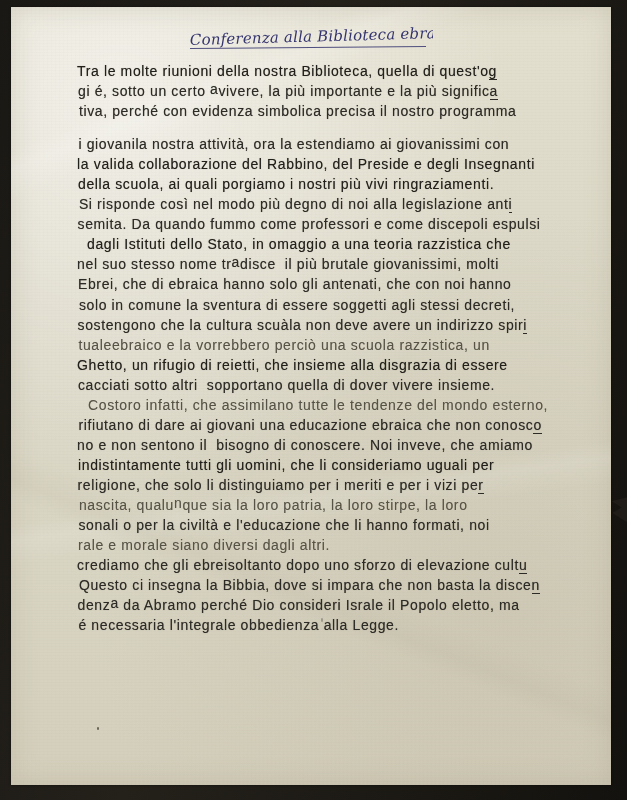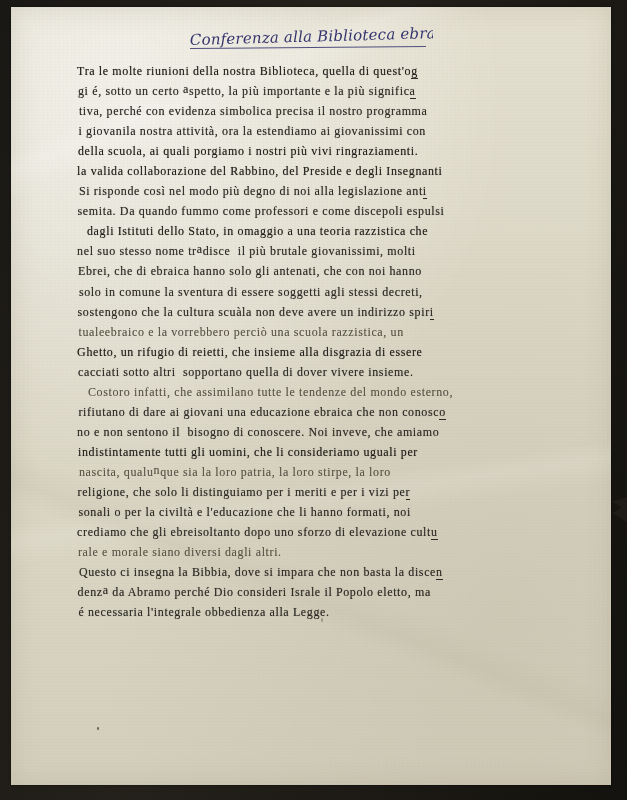--- a/index.html
+++ b/index.html
@@ -113,22 +113,22 @@
   #typescript {
     position: absolute;
     left: 78px;
     top: 61px;
     width: 492px;
   }
   .tl {
     position: relative;
     height: 20.05px;
     line-height: 20.05px;
-    font-family: Liberation Serif, serif;
-    font-size: 12px;
+    font-family: Liberation Sans, sans-serif;
+    font-size: 14px;
     letter-spacing: 0.62px;
     color: #2d2b26;
     white-space: pre;
     text-shadow: 0 0 .7px rgba(60,56,48,0.55);
   }
   .tl.faint   { color: #575347; text-shadow: 0 0 .6px rgba(110,104,88,0.4); }
   .tl.strong  { color: #22201b; }
   .hy { border-bottom: 1.1px solid #2d2b26; }
   .raised { position: relative; top: -2px; }
 
@@ -160,42 +160,42 @@
   <div id="caption">
     <svg width="245" height="34" viewBox="0 0 245 34" xmlns="http://www.w3.org/2000/svg">
       <text x="2" y="23" transform="rotate(-1.6 2 23)">Conferenza alla Biblioteca ebraica</text>
     </svg>
   </div>
   <div id="caption-rule"></div>
 
   <div id="typescript">
 
     <div class="tl strong" style="margin-left: -0.9px;"><span>Tra le molte riunioni della nostra Biblioteca, quella di quest'o</span><span class="hy">g</span></div>
-    <div class="tl" style="margin-left: 0px;"><span>gi é, sotto un certo </span><span class="raised">a</span><span>spetto, la più importante e la più signific</span><span class="hy">a</span></div>
+    <div class="tl" style="margin-left: 0px;"><span>gi é, sotto un certo </span><span class="raised">a</span><span>vivere, la più importante e la più signific</span><span class="hy">a</span></div>
     <div class="tl" style="margin-left: 0.9px;"><span>tiva, perché con evidenza simbolica precisa il nostro programma</span></div>
-    <div class="tl" style="margin-left: 0.45px;"><span>i giovanila nostra attività, ora la estendiamo ai giovanissimi con</span></div>
+    <div class="tl" style="margin-left: 0.45px; margin-top: 13px;"><span>i giovanila nostra attività, ora la estendiamo ai giovanissimi con</span></div>
+    <div class="tl strong" style="margin-left: -0.9px;"><span>la valida collaborazione del Rabbino, del Preside e degli Insegnanti</span></div>
     <div class="tl strong" style="margin-left: 0px;"><span>della scuola, ai quali porgiamo i nostri più vivi ringraziamenti.</span></div>
-    <div class="tl strong" style="margin-left: -0.9px;"><span>la valida collaborazione del Rabbino, del Preside e degli Insegnanti</span></div>
     <div class="tl" style="margin-left: 0.9px;"><span>Si risponde così nel modo più degno di noi alla legislazione ant</span><span class="hy">i</span></div>
     <div class="tl" style="margin-left: -0.45px;"><span>semita. Da quando fummo come professori e come discepoli espulsi</span></div>
     <div class="tl strong" style="margin-left: 9px;"><span>dagli Istituti dello Stato, in omaggio a una teoria razzistica che</span></div>
     <div class="tl" style="margin-left: -0.9px;"><span>nel suo stesso nome tr</span><span class="raised">a</span><span>disce  il più brutale giovanissimi, molti</span></div>
     <div class="tl" style="margin-left: 0px;"><span>Ebrei, che di ebraica hanno solo gli antenati, che con noi hanno</span></div>
     <div class="tl" style="margin-left: 0.9px;"><span>solo in comune la sventura di essere soggetti agli stessi decreti,</span></div>
     <div class="tl" style="margin-left: -0.45px;"><span>sostengono che la cultura scuàla non deve avere un indirizzo spir</span><span class="hy">i</span></div>
     <div class="tl faint" style="margin-left: 0.45px;"><span>tualeebraico e la vorrebbero perciò una scuola razzistica, un</span></div>
     <div class="tl strong" style="margin-left: -0.9px;"><span>Ghetto, un rifugio di reietti, che insieme alla disgrazia di essere</span></div>
     <div class="tl" style="margin-left: 0px;"><span>cacciati sotto altri  sopportano quella di dover vivere insieme.</span></div>
     <div class="tl faint" style="margin-left: 10px;"><span>Costoro infatti, che assimilano tutte le tendenze del mondo esterno,</span></div>
     <div class="tl" style="margin-left: 0.45px;"><span>rifiutano di dare ai giovani una educazione ebraica che non conosc</span><span class="hy">o</span></div>
     <div class="tl" style="margin-left: -0.9px;"><span>no e non sentono il  bisogno di conoscere. Noi inveve, che amiamo</span></div>
     <div class="tl strong" style="margin-left: 0px;"><span>indistintamente tutti gli uomini, che li consideriamo uguali per</span></div>
+    <div class="tl" style="margin-left: -0.45px;"><span>religione, che solo li distinguiamo per i meriti e per i vizi pe</span><span class="hy">r</span></div>
     <div class="tl faint" style="margin-left: 0.9px;"><span>nascita, qualu</span><span class="raised">n</span><span>que sia la loro patria, la loro stirpe, la loro</span></div>
-    <div class="tl" style="margin-left: -0.45px;"><span>religione, che solo li distinguiamo per i meriti e per i vizi pe</span><span class="hy">r</span></div>
     <div class="tl" style="margin-left: 0.45px;"><span>sonali o per la civiltà e l'educazione che li hanno formati, noi</span></div>
+    <div class="tl faint" style="margin-left: 0px;"><span>rale e morale siano diversi dagli altri.</span></div>
     <div class="tl" style="margin-left: -0.9px;"><span>crediamo che gli ebreisoltanto dopo uno sforzo di elevazione cult</span><span class="hy">u</span></div>
-    <div class="tl faint" style="margin-left: 0px;"><span>rale e morale siano diversi dagli altri.</span></div>
     <div class="tl" style="margin-left: 0.9px;"><span>Questo ci insegna la Bibbia, dove si impara che non basta la disce</span><span class="hy">n</span></div>
     <div class="tl" style="margin-left: -0.45px;"><span>denz</span><span class="raised">a</span><span> da Abramo perché Dio consideri Israle il Popolo eletto, ma</span></div>
     <div class="tl" style="margin-left: 0.45px;"><span>é necessaria l'integrale obbedienza alla Legge.</span></div>
 
   </div>
 </div>
 
 </body></html>

